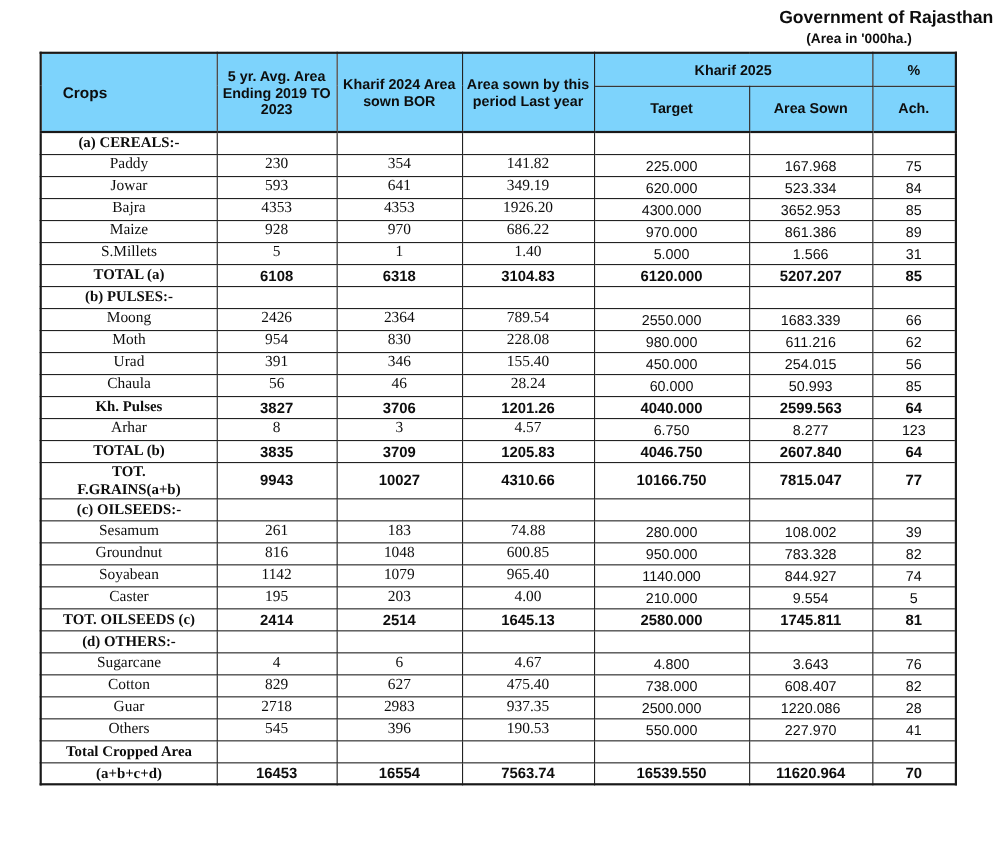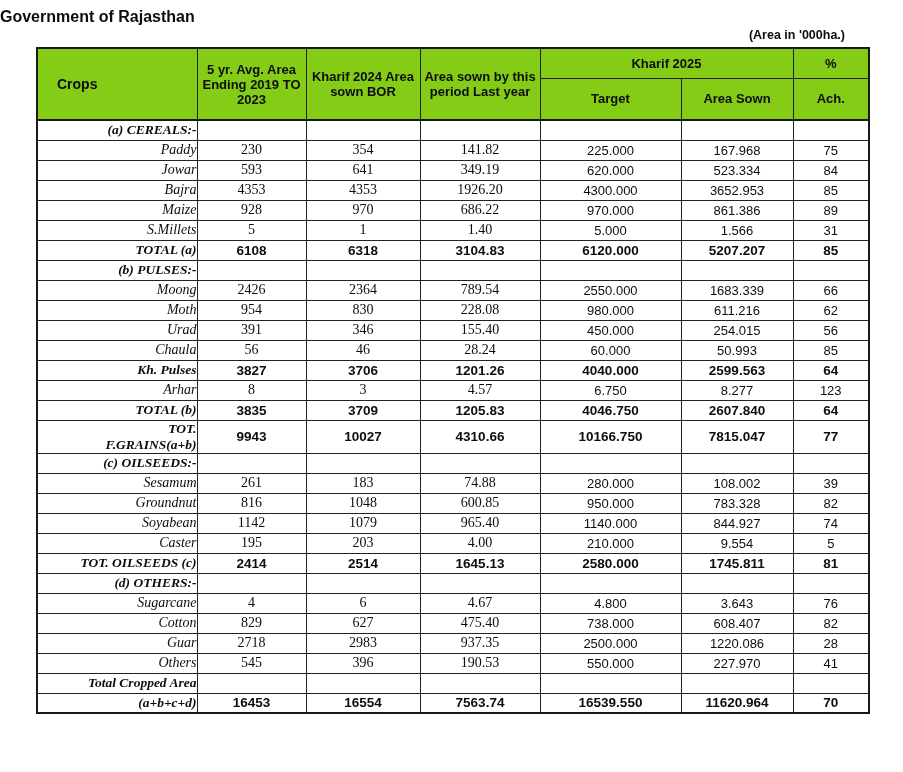--- a/index.html
+++ b/index.html
@@ -10,31 +10,31 @@
     color: #0d0d0d;
   }
   .page {
     position: relative;
     width: 903px;
     height: 772px;
     background: #ffffff;
     overflow: hidden;
   }
   .title-block {
-    text-align: left;
+    text-align: right;
     padding-top: 7px;
   }
   .t1 { font-size: 16px;   font-weight: bold; line-height: 19px; }
   .t2 { font-size: 15px;   font-weight: bold; line-height: 18px; }
   .t3 { font-size: 13.5px; font-weight: bold; line-height: 17px; letter-spacing: 0.2px; }
   .note {
     text-align: right;
     font-size: 12.5px;
     font-weight: bold;
-    padding-right: 58px;
+    padding-right: 74px;
     margin-top: 2px;
     line-height: 15px;
   }
   table.main {
     border-collapse: collapse;
     table-layout: fixed;
     width: 832px;
     margin: 4px 0 0 36px;
     border: 2px solid #191919;
   }
@@ -42,40 +42,39 @@
     border: 1px solid #222222;
     overflow: hidden;
     vertical-align: middle;
   }
   thead th {
     font-size: 13px;
     font-weight: bold;
     text-align: center;
     padding: 1px 2px;
     line-height: 15px;
-    background: #84cc16;
+    background: #7dd3fc;
   }
   thead tr.tier1 { height: 30px; }
   thead tr.tier2 { height: 42px; }
   thead th.crops-h {
     text-align: left;
     padding-left: 19px;
     font-size: 14px;
   }
   thead tr.tier2 th { border-bottom: 2px solid #191919; }
   thead th[rowspan] { border-bottom: 2px solid #191919; }
   tbody tr { height: 20px; }
   td.label {
     font-family: "Liberation Serif", serif;
     font-size: 14px;
-    text-align: right;
+    text-align: center;
     padding: 0 0;
     white-space: pre-line;
     line-height: 16px;
-    font-style: italic;
   }
   td.num {
     text-align: center;
     padding: 0 2px;
   }
   td.serif { font-family: "Liberation Serif", serif; font-size: 14px; }
   td.sans  { font-family: "Liberation Sans", sans-serif; font-size: 13px; }
   tr.bold-row td { font-weight: bold; }
   tr.bold-row td.label { font-size: 13.5px; }
   tr.bold-row td.sans, tr.bold-row td.serif {

